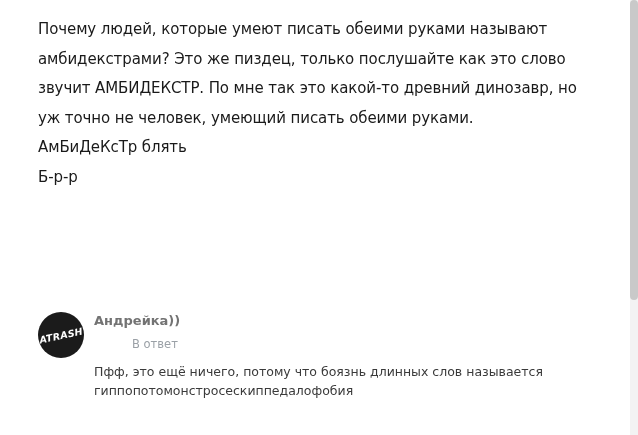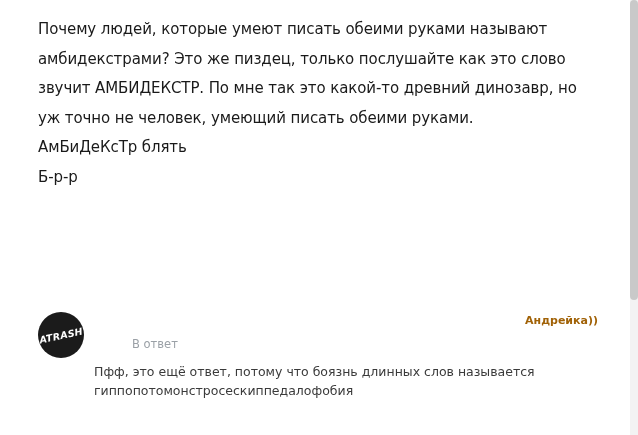--- a/index.html
+++ b/index.html
@@ -68,26 +68,25 @@
     font-style: italic;
     letter-spacing: 0.3px;
     transform: rotate(-12deg);
     font-family: "DejaVu Sans", sans-serif;
   }
   .reply-body {
     margin-left: 56px;
     padding-top: 1px;
   }
   .reply-author {
-    font-size: 11px;
+    font-size: 13px;
     font-weight: bold;
-    color: #a16207;
+    color: #737373;
     line-height: 16px;
     font-family: "DejaVu Sans", sans-serif;
-    text-align: right;
   }
   .reply-meta {
     font-size: 11.5px;
     color: #9aa0a6;
     line-height: 16px;
     margin-top: 7px;
     font-family: "DejaVu Sans", sans-serif;
     margin-left: 38px;
   }
   .reply-text {
@@ -125,21 +124,21 @@
 АмБиДеКсТр блять
 Б-р-р</div>
 
   <div class="reply-block">
     <div class="avatar">
       <div class="avatar-text">ATRASH</div>
     </div>
     <div class="reply-body">
       <div class="reply-author">Андрейка))</div>
       <div class="reply-meta">В ответ</div>
-      <div class="reply-text">Пфф, это ещё ответ, потому что боязнь длинных слов называется гиппопотомонстросескиппедалофобия</div>
+      <div class="reply-text">Пфф, это ещё ничего, потому что боязнь длинных слов называется гиппопотомонстросескиппедалофобия</div>
     </div>
   </div>
 
   <div class="scrollbar-track">
     <div class="scrollbar-thumb"></div>
   </div>
 
 </div>
 
 </body></html>

